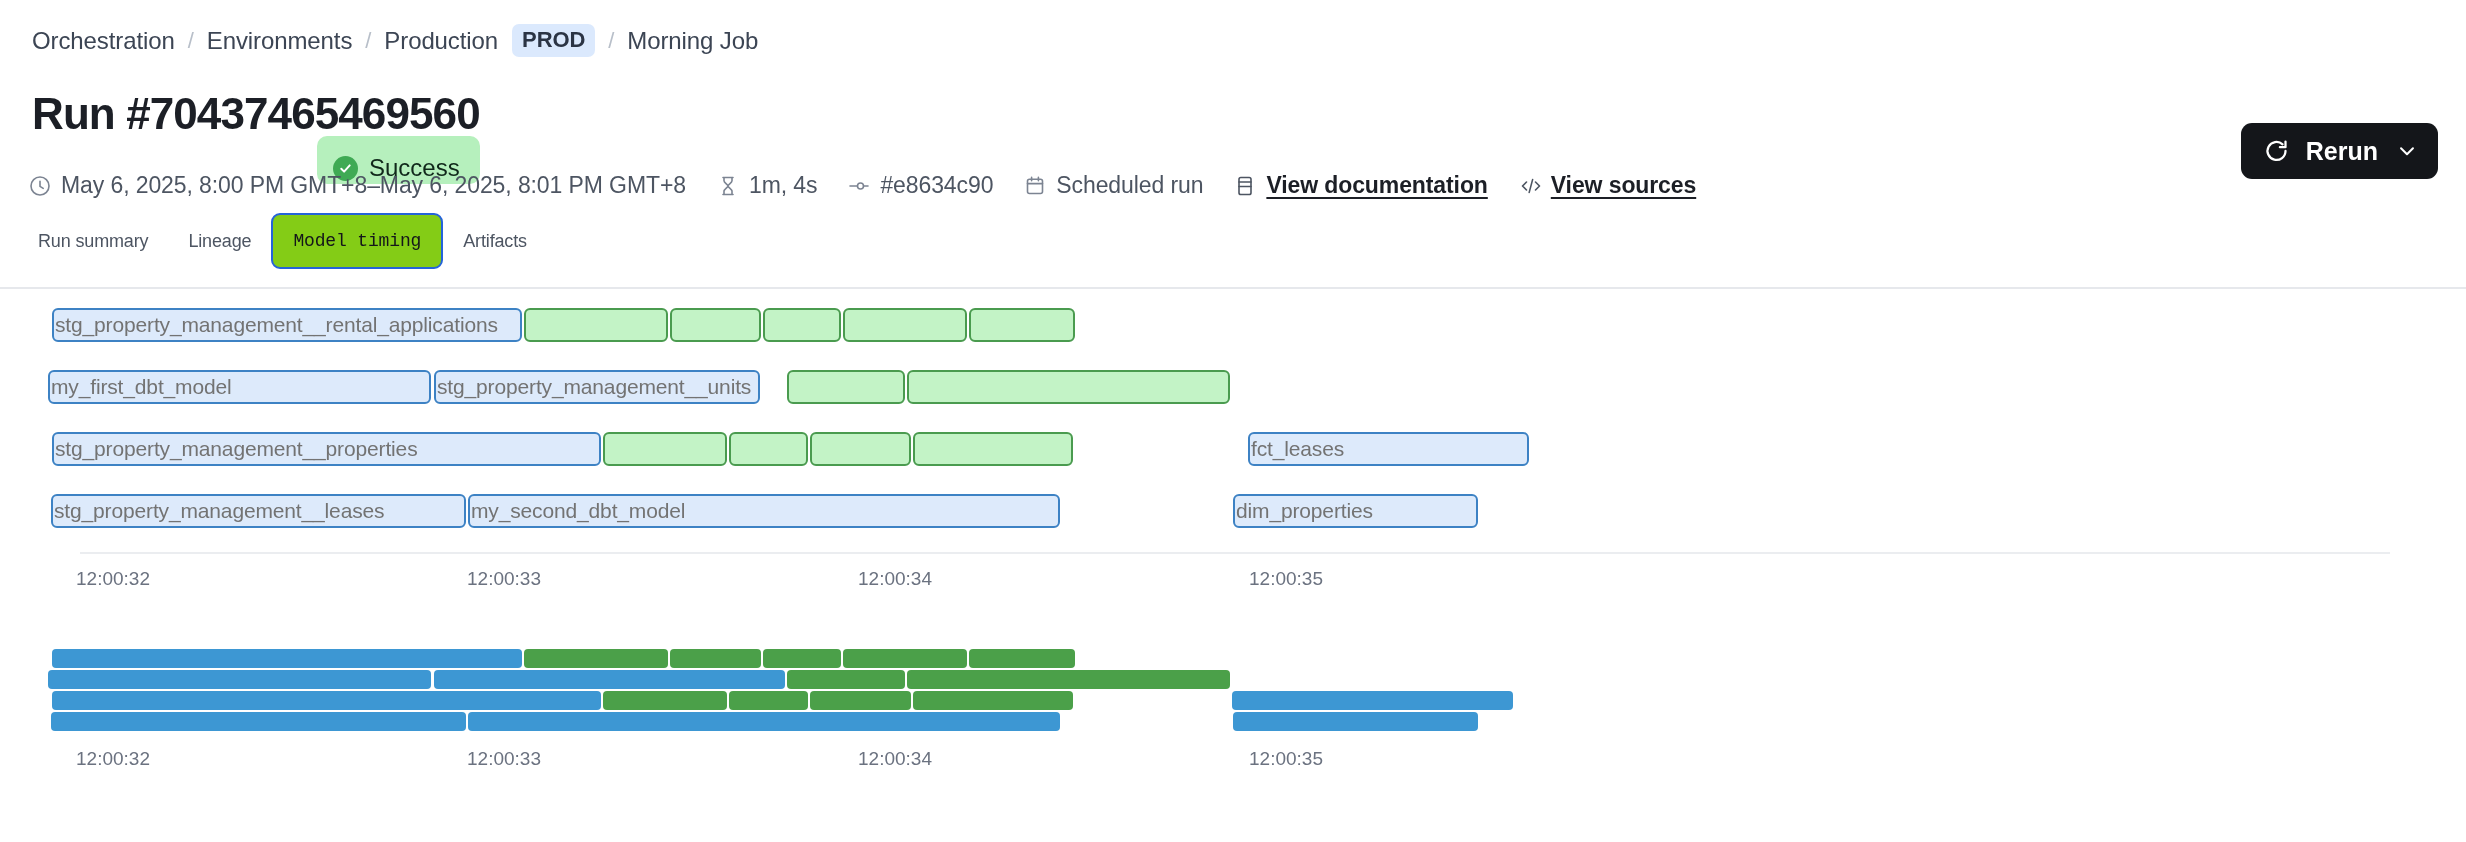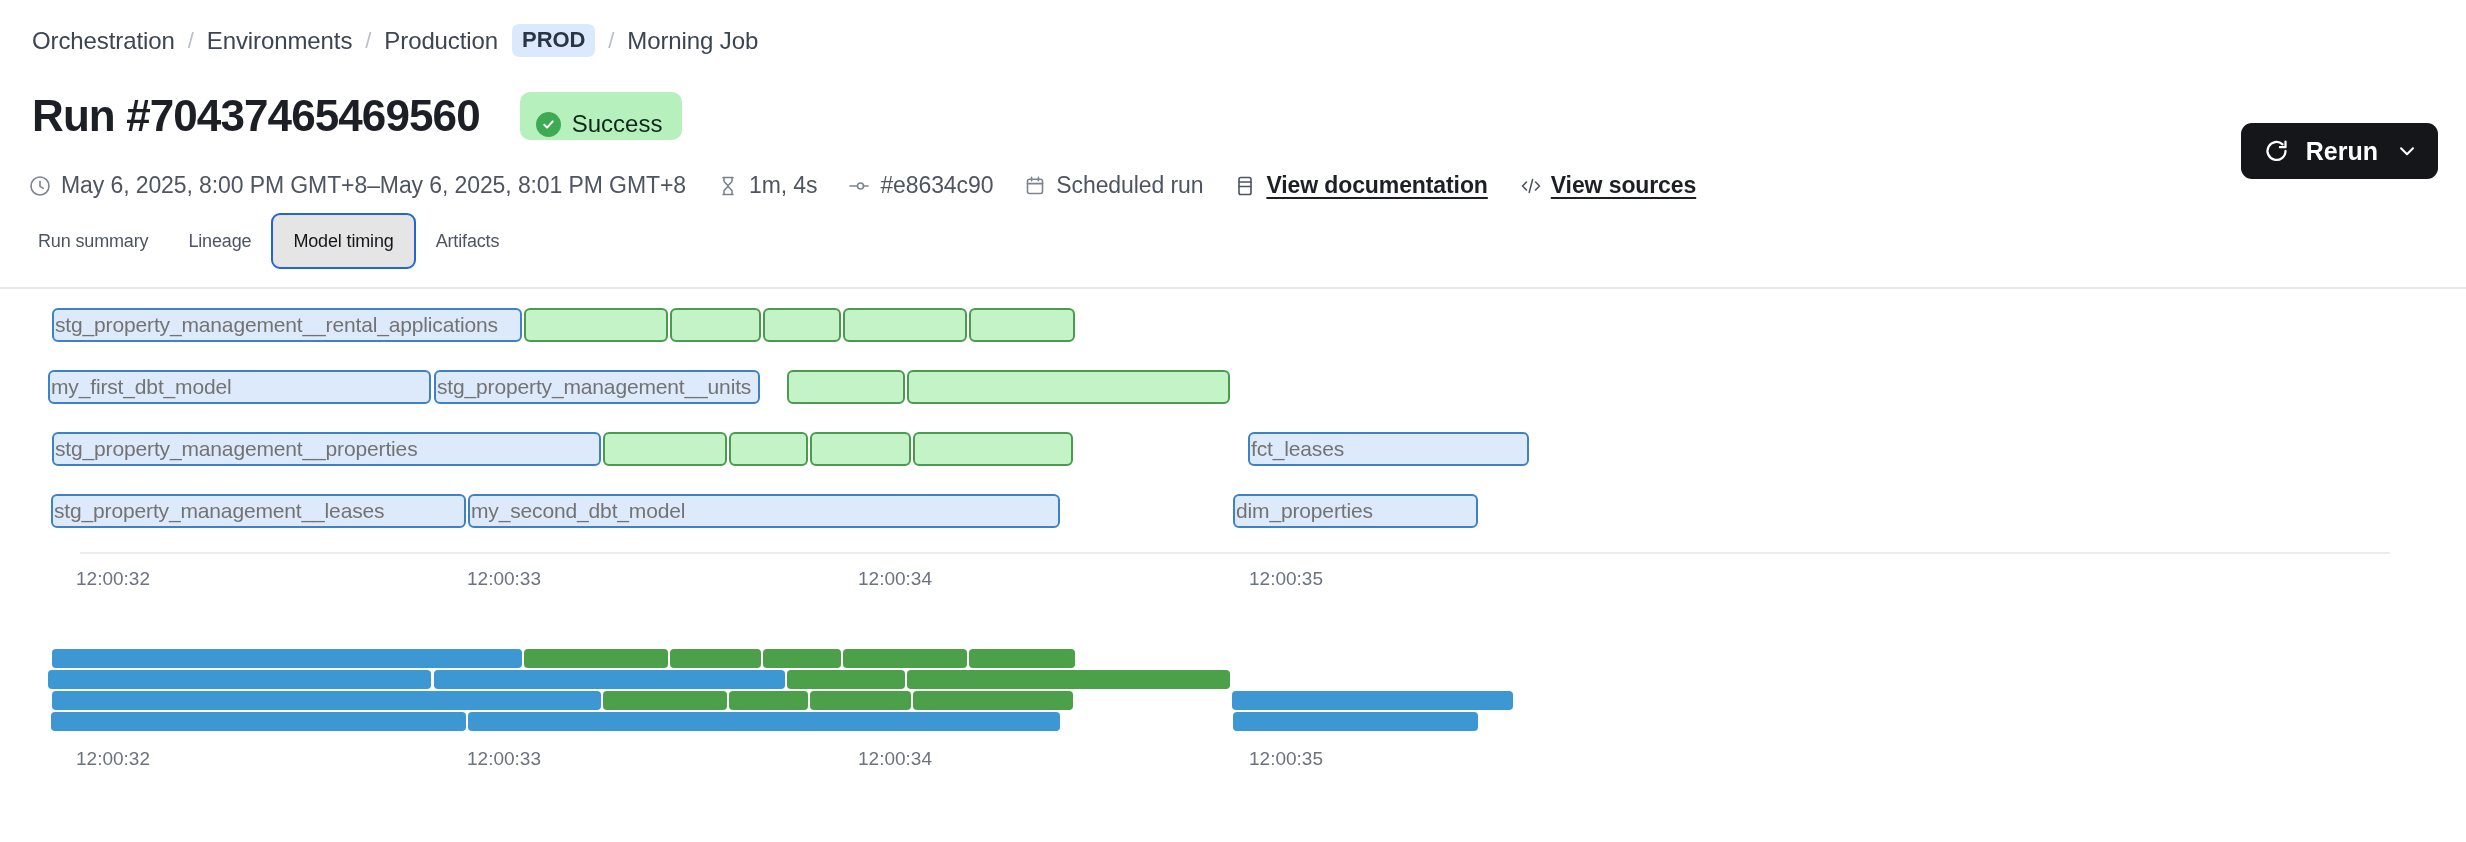--- a/index.html
+++ b/index.html
@@ -28,21 +28,21 @@
     border-radius: 7px;
     padding: 3px 10px 4px 10px;
     font-size: 22px; font-weight: 600;
     margin-left: 14px;
   }
 
   
   .title-row {
     position: absolute;
     left: 32px; top: 92px;
-    display: flex; align-items: center;
+    display: flex; align-items: flex-end; flex-direction: column;
   }
   .page-title {
     font-size: 44px; font-weight: 700; color: #1c1f26;
     letter-spacing: -0.9px;
     line-height: 1;
   }
   .status-badge {
     margin-left: 40px;
     display: flex; align-items: center; gap: 11px;
     background: #b6f0bd; color: #10281a;
@@ -99,21 +99,22 @@
   .tab {
     font-size: 18px; color: #4d5562;
     padding: 0 20px; height: 56px;
     display: flex; align-items: center;
     cursor: pointer; border-radius: 9px;
     letter-spacing: -0.15px;
   }
   .tab.active {
     color: #14161a; font-weight: 400;
     border: 2px solid #2563d9;
-    background: #e5e5e5;
+    background: #84cc16;
+    font-family: Liberation Mono, monospace;
   }
   .tabs-rule {
     position: absolute; left: 0; top: 287px;
     width: 2466px; height: 2px; background: #e6e8ec;
   }
 
   
   .gantt-wrap { position: absolute; left: 0; top: 300px; width: 2466px; }
 
   .gantt-row { position: relative; height: 62px; }

